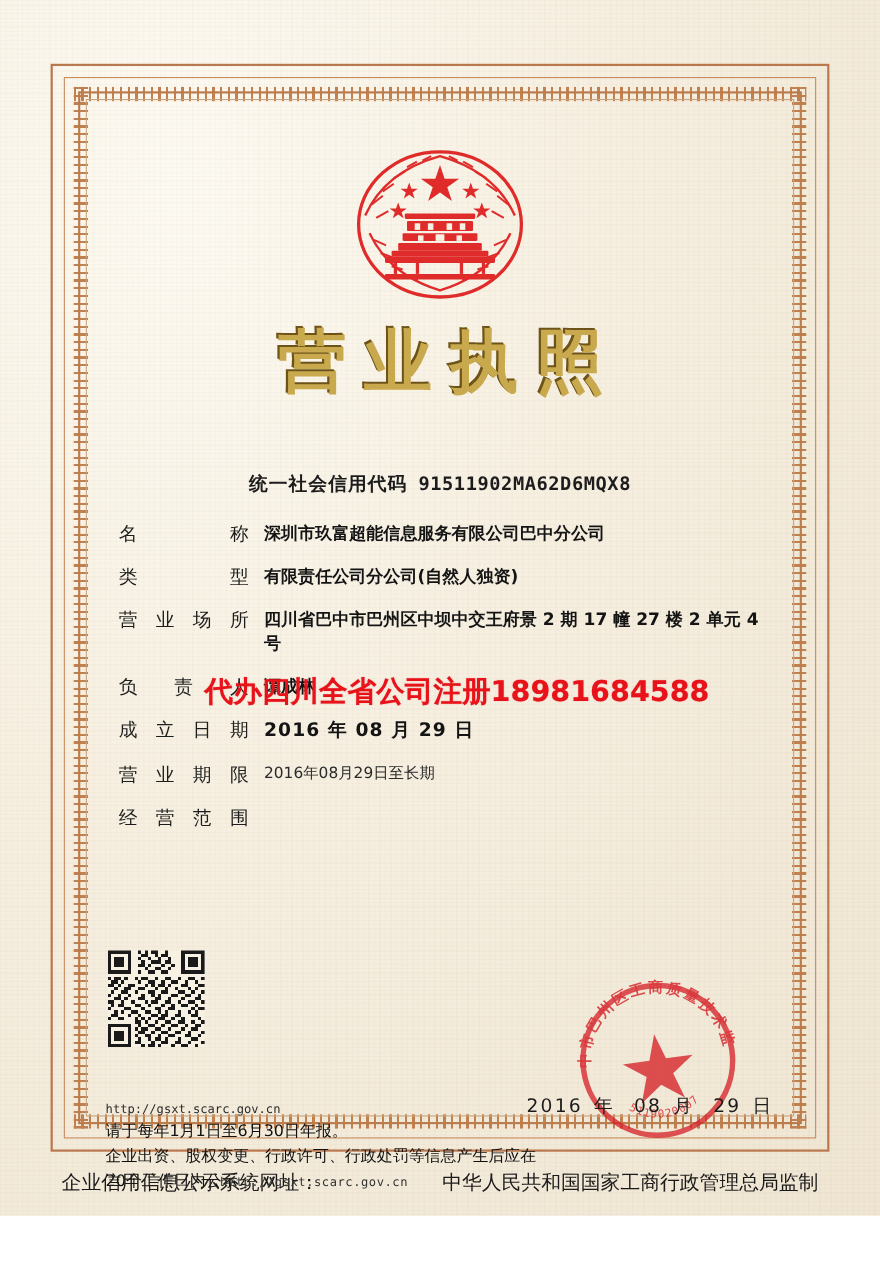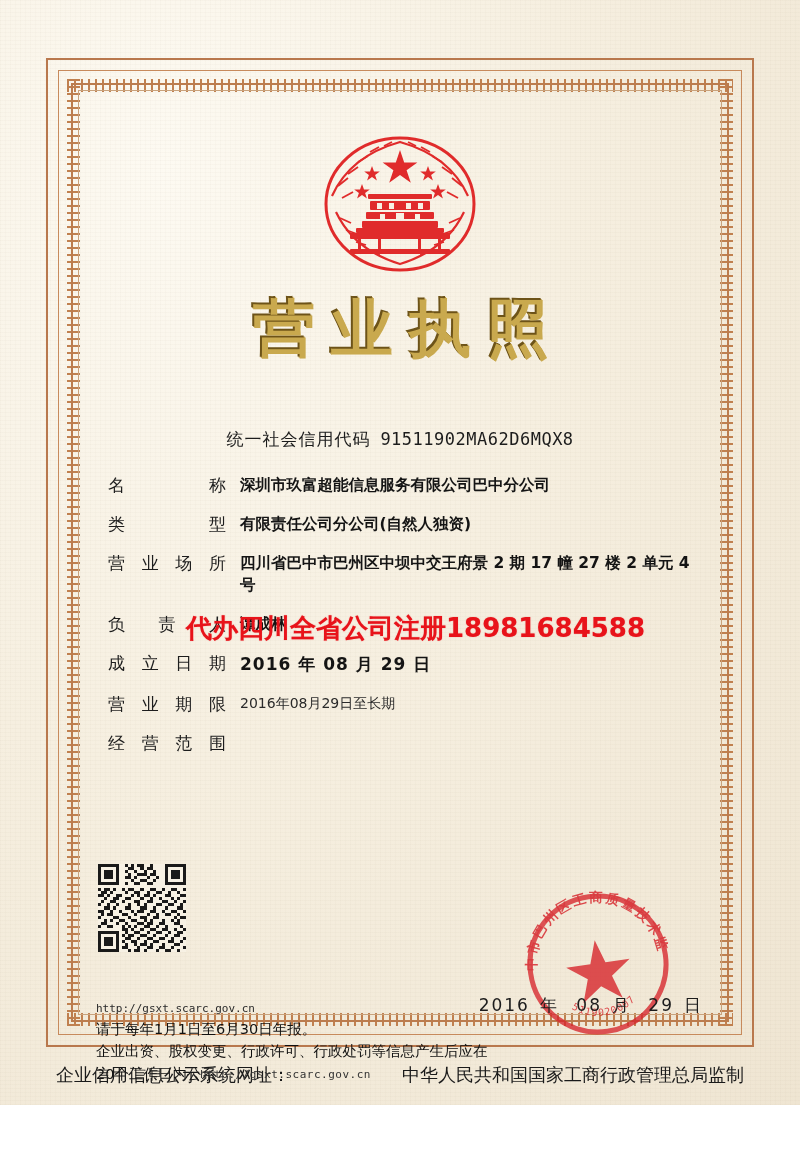--- a/index.html
+++ b/index.html
@@ -134,21 +134,21 @@
   }
 
   .credit-code {
     position: absolute;
     top: 332px;
     left: 0;
     right: 0;
     text-align: center;
     font-family: "DejaVu Sans", sans-serif;
     font-size: 17px;
-    font-weight: normal;
+    font-weight: bold;
     color: #1c1c1c;
     letter-spacing: 1px;
   }
   .credit-code .code-value {
     font-family: "DejaVu Sans Mono", monospace;
     letter-spacing: 0.5px;
     margin-left: 10px;
   }
 
   

